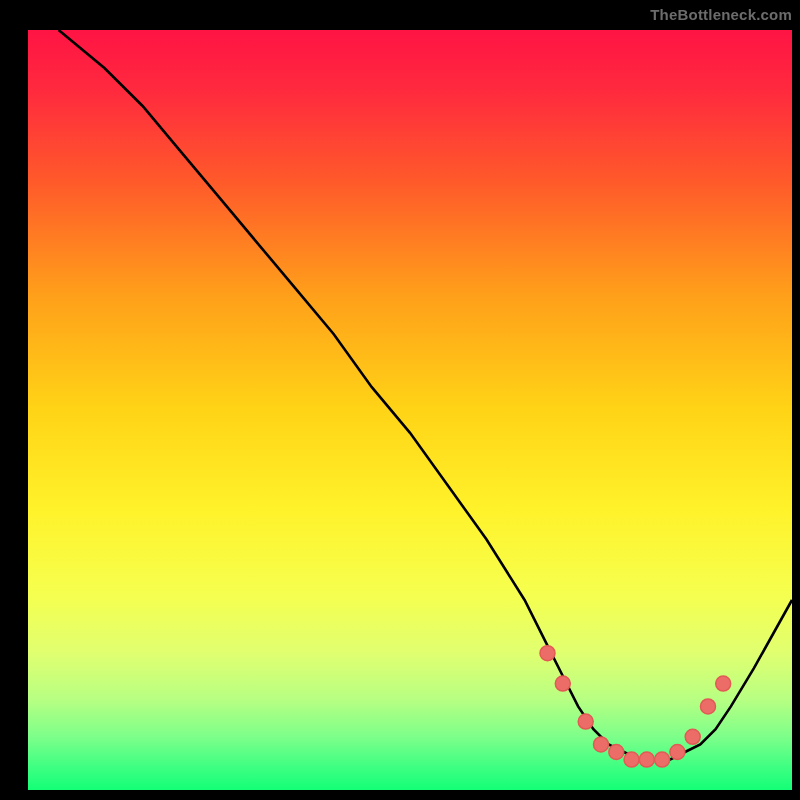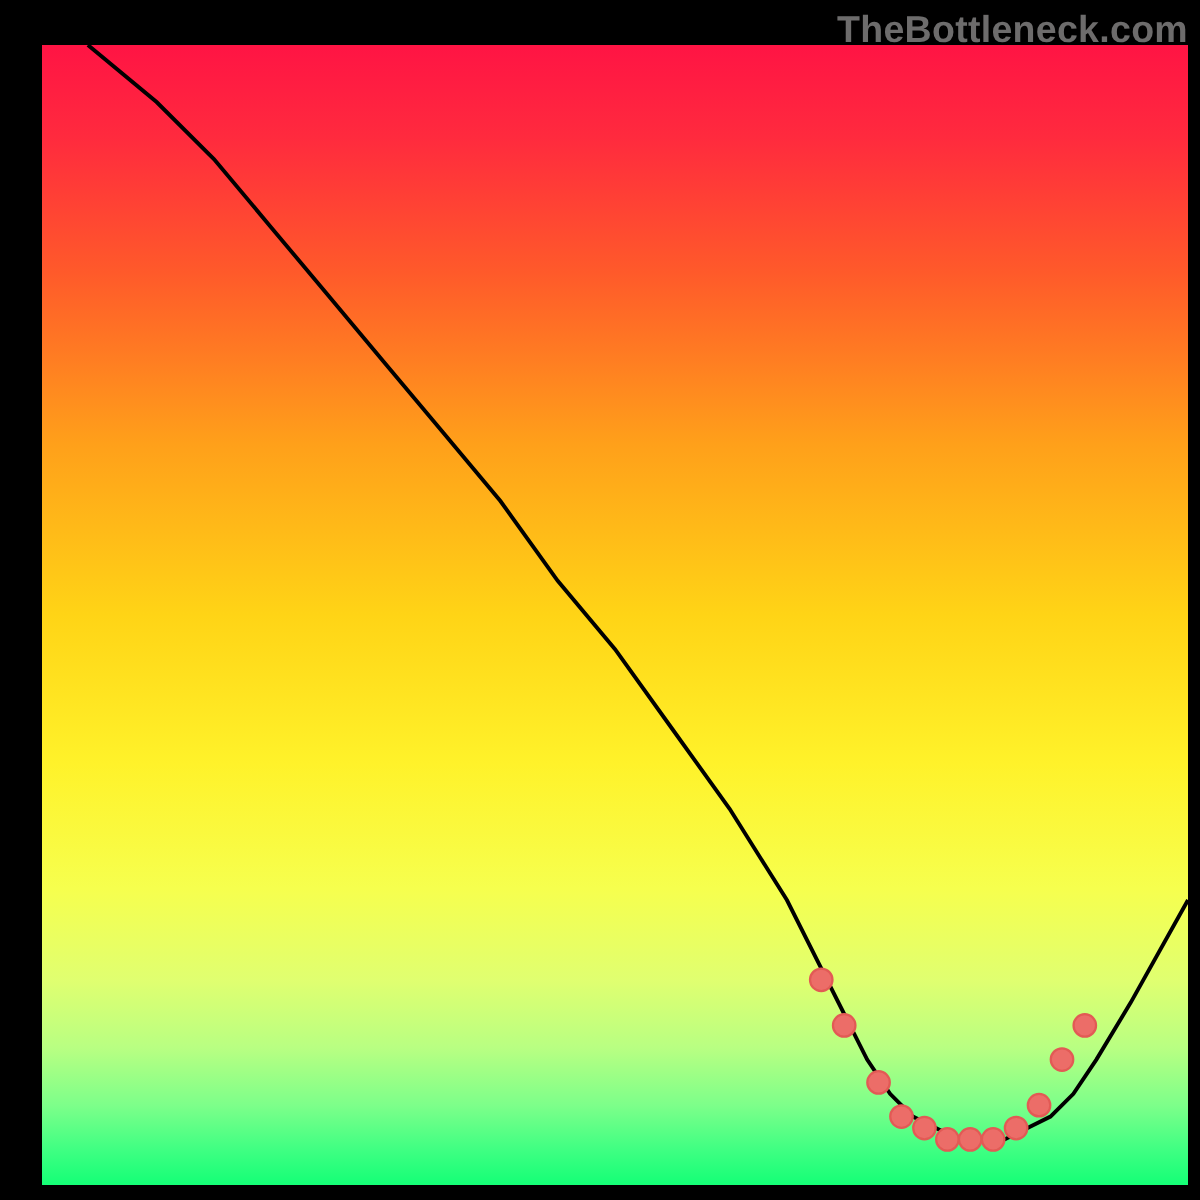--- a/index.html
+++ b/index.html
@@ -8,21 +8,21 @@
     position: relative;
     width: 800px;
     height: 800px;
     background: #000;
   }
   .watermark {
     position: absolute;
     top: 6px;
     right: 8px;
     font-family: Arial, Helvetica, sans-serif;
-    font-size: 25px;
+    font-size: 15px;
     font-weight: bold;
     color: #6d6c6c;
     letter-spacing: 0.2px;
   }
   svg.plot {
     position: absolute;
     left: 0;
     top: 0;
     width: 800px;
     height: 800px;

